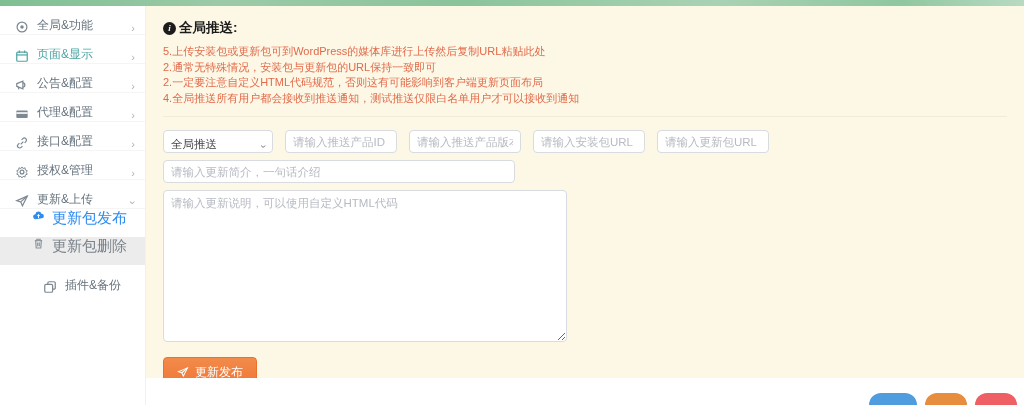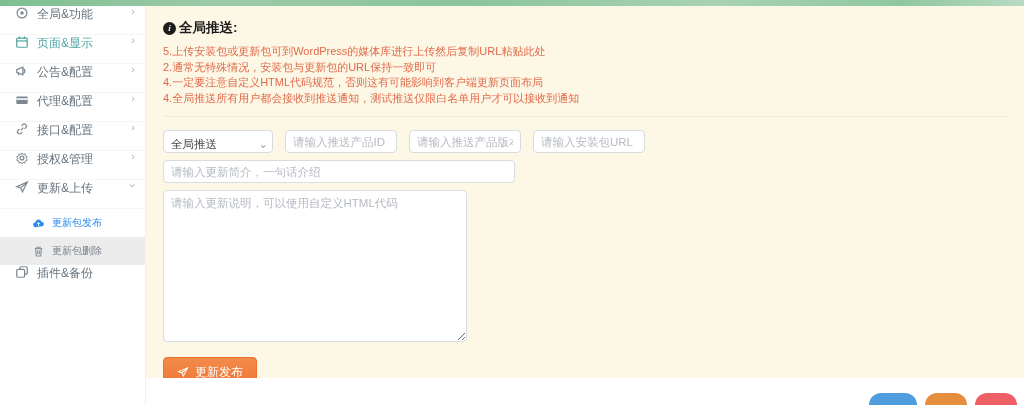--- a/index.html
+++ b/index.html
@@ -12,34 +12,34 @@
   .topbar {
     position:absolute; left:0; top:0; width:1024px; height:6px;
     background:linear-gradient(90deg,#7ebf92 0%,#9ccaa8 22%,#8ac49b 45%,#a9d2b4 70%,#8fc7a0 88%,#b8dac2 100%);
   }
   
   .sidebar {
     position:absolute; left:0; top:6px; width:146px; height:399px;
     background:#ffffff; border-right:1px solid #f1f1f1;
   }
   .menu-item {
-    height:29px; display:flex; align-items:flex-start;
+    height:29px; display:flex; align-items:flex-end;
     padding:0 10px 0 15px; font-size:12px; color:#66737e;
     border-bottom:1px solid #f5f5f5; cursor:pointer; background:#fff;
   }
   .menu-item .mi-icon { width:14px; height:14px; margin-right:8px; flex:0 0 14px; display:flex; align-items:center; }
   .menu-item .mi-label { flex:1; white-space:nowrap; overflow:hidden; letter-spacing:0; }
   .menu-item .chev { color:#aab2ba; font-size:11px; line-height:1; }
   .menu-item.active-teal { color:#4fa6a4; }
   .menu-item.active-teal svg { stroke:#4fa6a4; }
   .menu-item svg { stroke:#7d8892; fill:none; stroke-width:1.4; }
   .chev.down { display:inline-block; transform:rotate(90deg); }
   .sub-item {
-    height:28px; display:flex; align-items:flex-end;
-    padding:0 10px 7px 32px; font-size:10px; color:#7a828a; cursor:pointer;
+    height:28px; display:flex; align-items:flex-start;
+    padding:0 10px 7px 32px; font-size:15px; color:#7a828a; cursor:pointer;
   }
   .sub-item .mi-icon { width:13px; height:13px; margin-right:7px; flex:0 0 13px; display:flex; align-items:center; }
   .sub-item svg { stroke:#8a929a; fill:none; stroke-width:1.4; }
   .sub-item.active-blue { color:#2d8cf0; }
   .sub-item.active-blue svg { stroke:#2d8cf0; fill:#2d8cf0; }
   .sub-item.hovered { background:#ececec;font-family:Liberation Serif, serif; }
   
   .content {
     position:absolute; left:146px; top:6px; width:878px; height:372px;
     background:#fcf8e5; padding:8px 0 0 17px; overflow:hidden;
@@ -61,21 +61,21 @@
   }
   .sel {
     width:110px; margin-right:12px; display:flex; align-items:flex-end;
     padding:0 7px; position:relative; cursor:pointer;
   }
   .sel .sel-chev { position:absolute; right:7px; color:#808695; font-size:10px; transform:rotate(90deg); }
   .inp { width:112px; margin-right:12px; padding:4px 7px; outline:none; }
   .inp::placeholder, .txa::placeholder { color:#b6bac2; opacity:1; }
   .inp-wide { width:352px; margin-top:7px; display:block; }
   .txa {
-    display:block; margin-top:7px; width:304px; height:152px;
+    display:block; margin-top:7px; width:404px; height:152px;
     background:#fff; border:1px solid #d8dbe0; border-radius:4px;
     font-size:11.5px; color:#444; padding:5px 7px; font-family:inherit;
     resize:both; outline:none;
   }
   .submit-btn {
     margin-top:15px; display:inline-flex; align-items:center; height:25px;
     padding:14px 13px; background:linear-gradient(180deg,#f28b4b 0%,#ef7634 100%);
     border:1px solid #ec6f2d; border-radius:4px; color:#fff; font-size:12px;
     cursor:pointer; font-family:inherit;
   }
@@ -192,21 +192,21 @@
           <path d="M3.5 4.5 L12.5 4.5"></path>
           <path d="M6 4.2 L6 2.8 L10 2.8 L10 4.2"></path>
           <path d="M4.5 4.5 L5.2 13.5 L10.8 13.5 L11.5 4.5"></path>
           <line x1="7" y1="6.8" x2="7" y2="11.3"></line>
           <line x1="9" y1="6.8" x2="9" y2="11.3"></line>
         </svg>
     </span>
     <span class="mi-label">更新包删除</span>
   </div>
 
-  <div class="menu-item" style="border-bottom:none;">
+  <div class="menu-item" style="border-bottom:none;margin-left:28px;">
     <span class="mi-icon">
       <svg viewBox="0 0 16 16" width="14" height="14">
           <rect x="2" y="5" width="9" height="9" rx="1.5"></rect>
           <path d="M5.5 5 L5.5 3.5 a1.5 1.5 0 0 1 1.5 -1.5 L12.5 2 a1.5 1.5 0 0 1 1.5 1.5 L14 9 a1.5 1.5 0 0 1 -1.5 1.5 L11 10.5"></path>
         </svg>
     </span>
     <span class="mi-label">插件&amp;备份</span>
   </div>
 
 </div>
@@ -214,34 +214,35 @@
 <div class="content">
 
   <div class="notice-title">
     <span class="info-badge">i</span>
     <span>全局推送:</span>
   </div>
 
   <div class="notice-lines">
     <div class="notice-line">5.上传安装包或更新包可到WordPress的媒体库进行上传然后复制URL粘贴此处</div>
     <div class="notice-line">2.通常无特殊情况，安装包与更新包的URL保持一致即可</div>
-    <div class="notice-line">4.一定要注意自定义HTML代码规范，否则这有可能影响到客户端更新页面布局</div>
+    <div class="notice-line">2.一定要注意自定义HTML代码规范，否则这有可能影响到客户端更新页面布局</div>
     <div class="notice-line">4.全局推送所有用户都会接收到推送通知，测试推送仅限白名单用户才可以接收到通知</div>
   </div>
 
   <div class="divider"></div>
 
   <div class="form-row1">
     <div class="sel">
       <span>全局推送</span>
       <span class="sel-chev">›</span>
     </div>
     <input class="inp" type="text" placeholder="请输入推送产品ID" style="">
     <input class="inp" type="text" placeholder="请输入推送产品版本号" style="">
     <input class="inp" type="text" placeholder="请输入安装包URL" style="">
+    <input class="inp" type="text" placeholder="请输入更新包URL" style="">
   </div>
 
   <input class="inp inp-wide" type="text" placeholder="请输入更新简介，一句话介绍" style="">
 
   <textarea class="txa" placeholder="请输入更新说明，可以使用自定义HTML代码" style=""></textarea>
 
   <button class="submit-btn">
     <span class="btn-icon">
       <svg viewBox="0 0 16 16" width="12" height="12" fill="none" stroke="#ffffff" stroke-width="1.4">
           <path d="M14 2.5 L2 7.5 L6.5 9 L8.5 13.5 L14 2.5 Z"></path>

